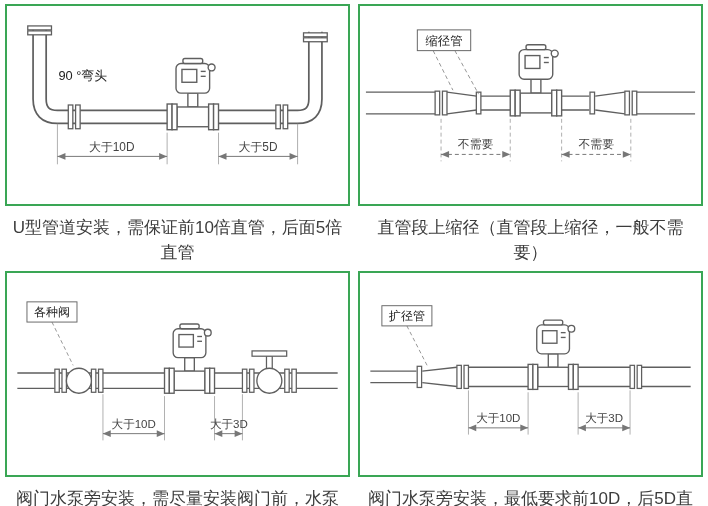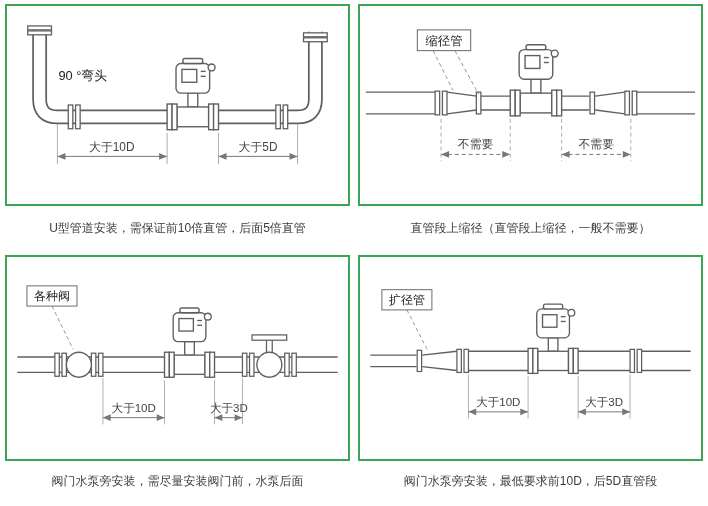--- a/index.html
+++ b/index.html
@@ -5,21 +5,21 @@
   html,body{margin:0;padding:0;background:#fff;width:708px;height:506px;overflow:hidden;
     font-family:"Liberation Sans","DejaVu Sans",sans-serif;}
   #app{width:708px;height:506px;box-sizing:border-box;padding:4px 5px 0;
     display:grid;grid-template-columns:1fr 1fr;grid-template-rows:1fr 1fr;column-gap:8px;}
   .cell{display:flex;flex-direction:column;min-width:0;}
   .frame{border:2px solid var(--accent,#3aa655);background:#fff;box-sizing:border-box;}
   .row1 .frame{height:202px;text-align:center;}
   .row2 .frame{height:206px;}
   .frame svg{display:block;width:100%;height:100%;}
   .caption{flex:1;display:flex;flex-direction:column;align-items:center;justify-content:center;
-    text-align:center;font-size:12px;line-height:1.45;color:var(--text,#3c3c3c);padding:2px 4px 6px;}
+    text-align:center;font-size:17px;line-height:1.45;color:var(--text,#3c3c3c);padding:10px 4px 6px;}
   
   .pipe{stroke:#5f5f5f;stroke-width:1.4;fill:none;}
   .pipewall-outer{stroke:#5f5f5f;stroke-width:15;fill:none;}
   .pipewall-inner{stroke:#fff;stroke-width:11.5;fill:none;}
   .flange{fill:#fff;stroke:#5f5f5f;stroke-width:1.3;}
   .dimline{stroke:#777;stroke-width:1;}
   .dimdash{stroke-dasharray:4 3;}
   .extline{stroke:#999;stroke-width:0.8;}
   .extdash{stroke-dasharray:4 3;}
   .leader{stroke:#888;stroke-width:0.9;stroke-dasharray:4 3;fill:none;}

